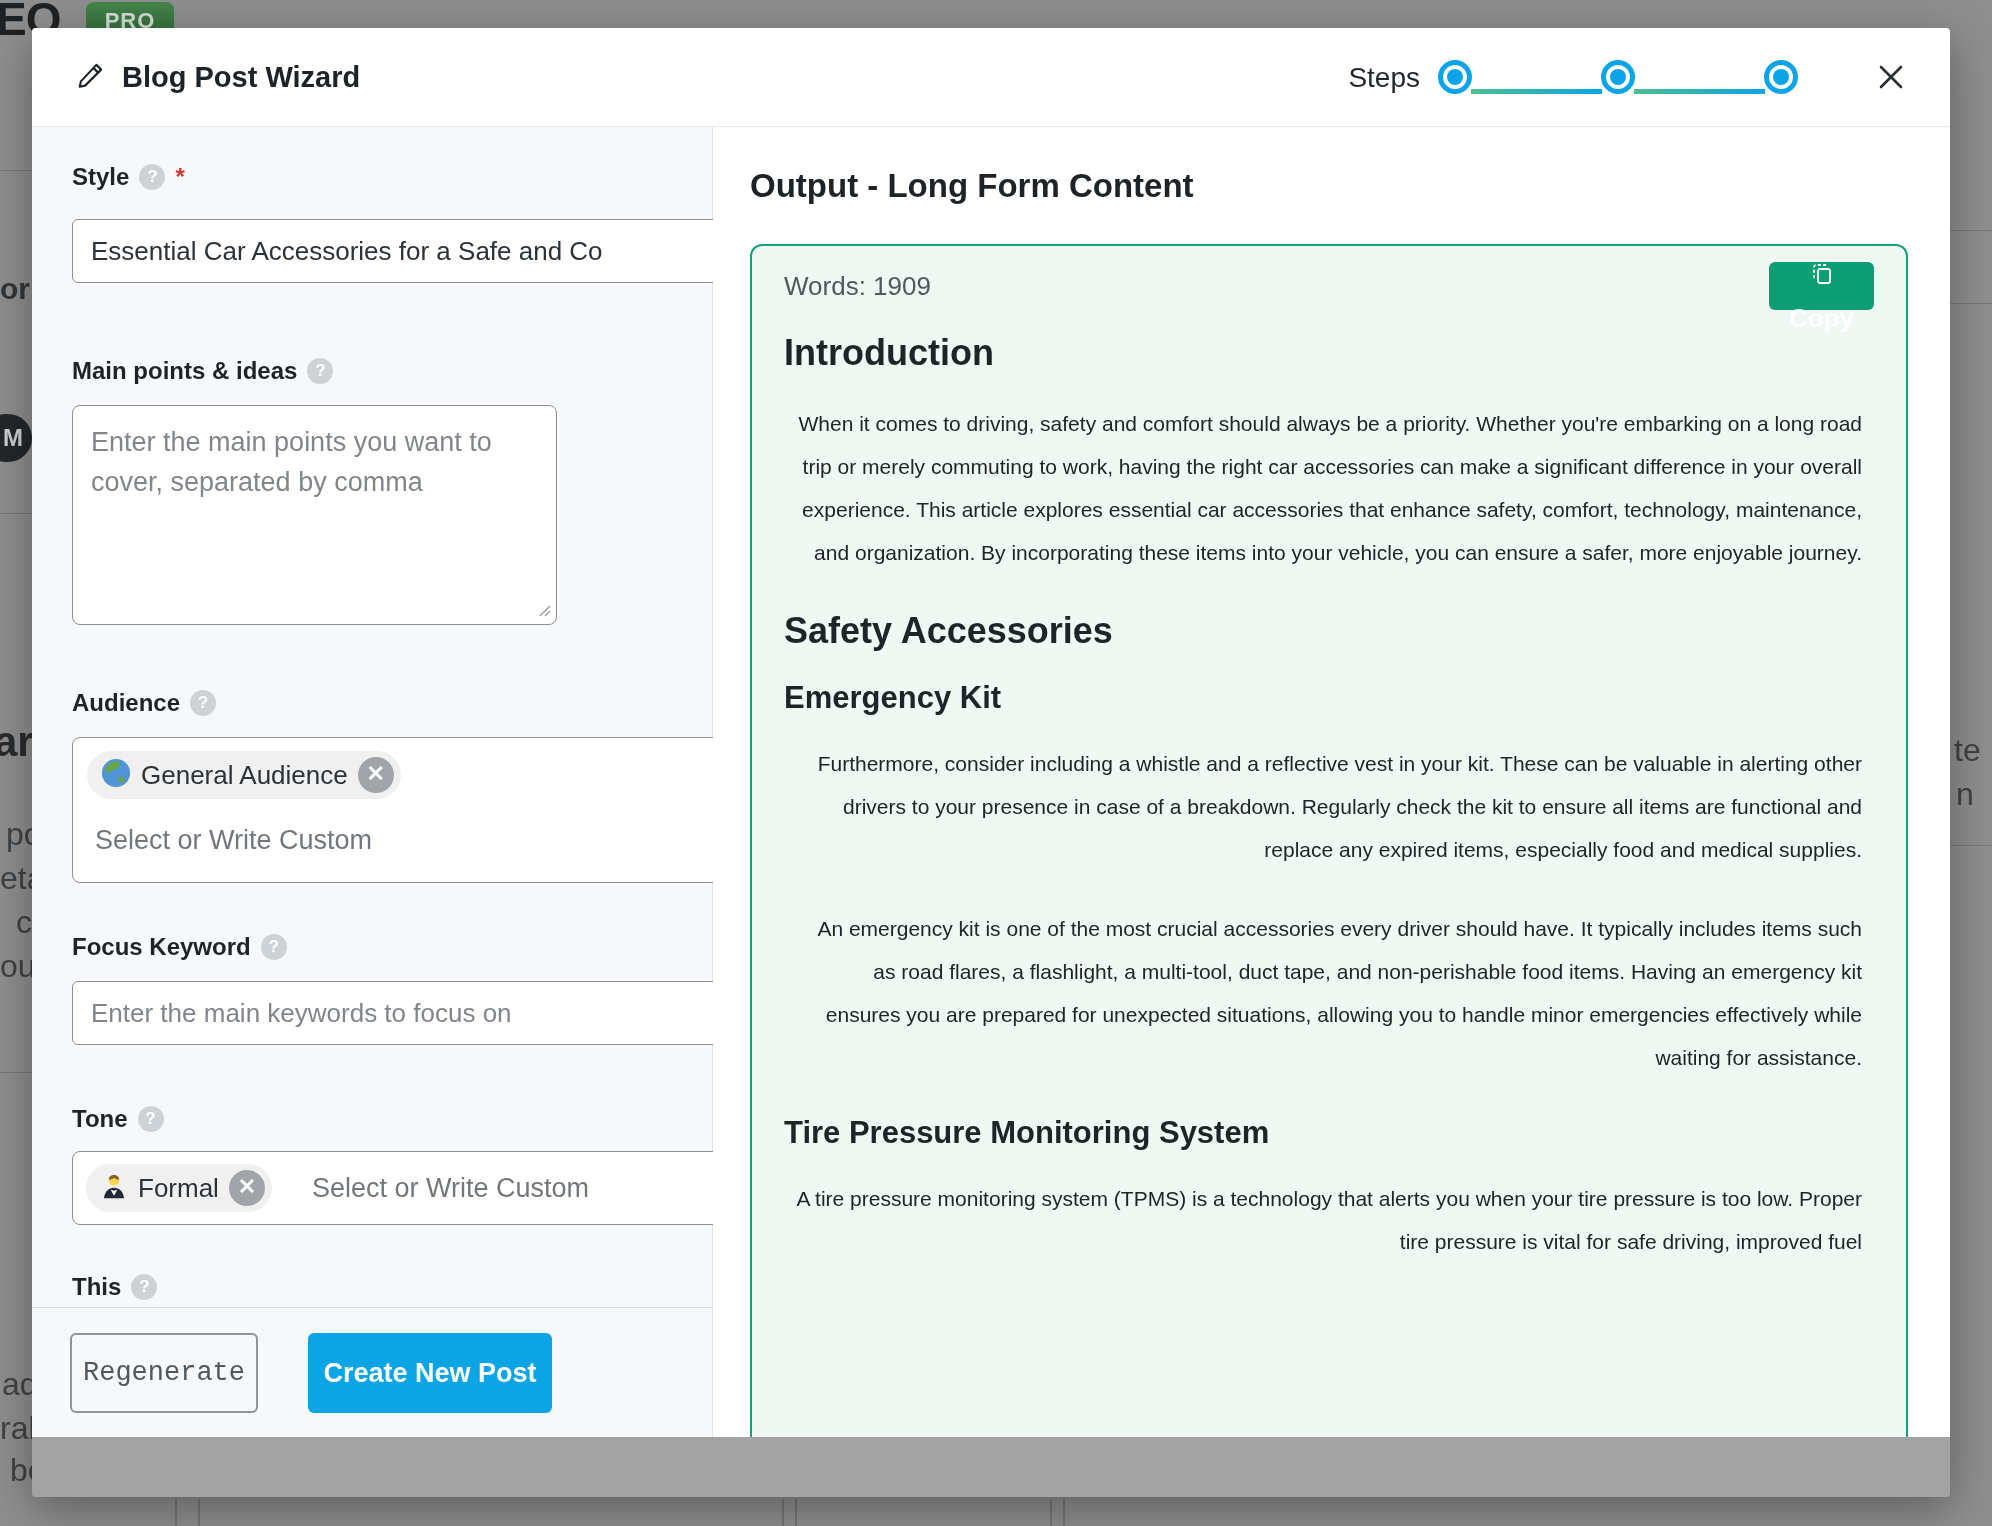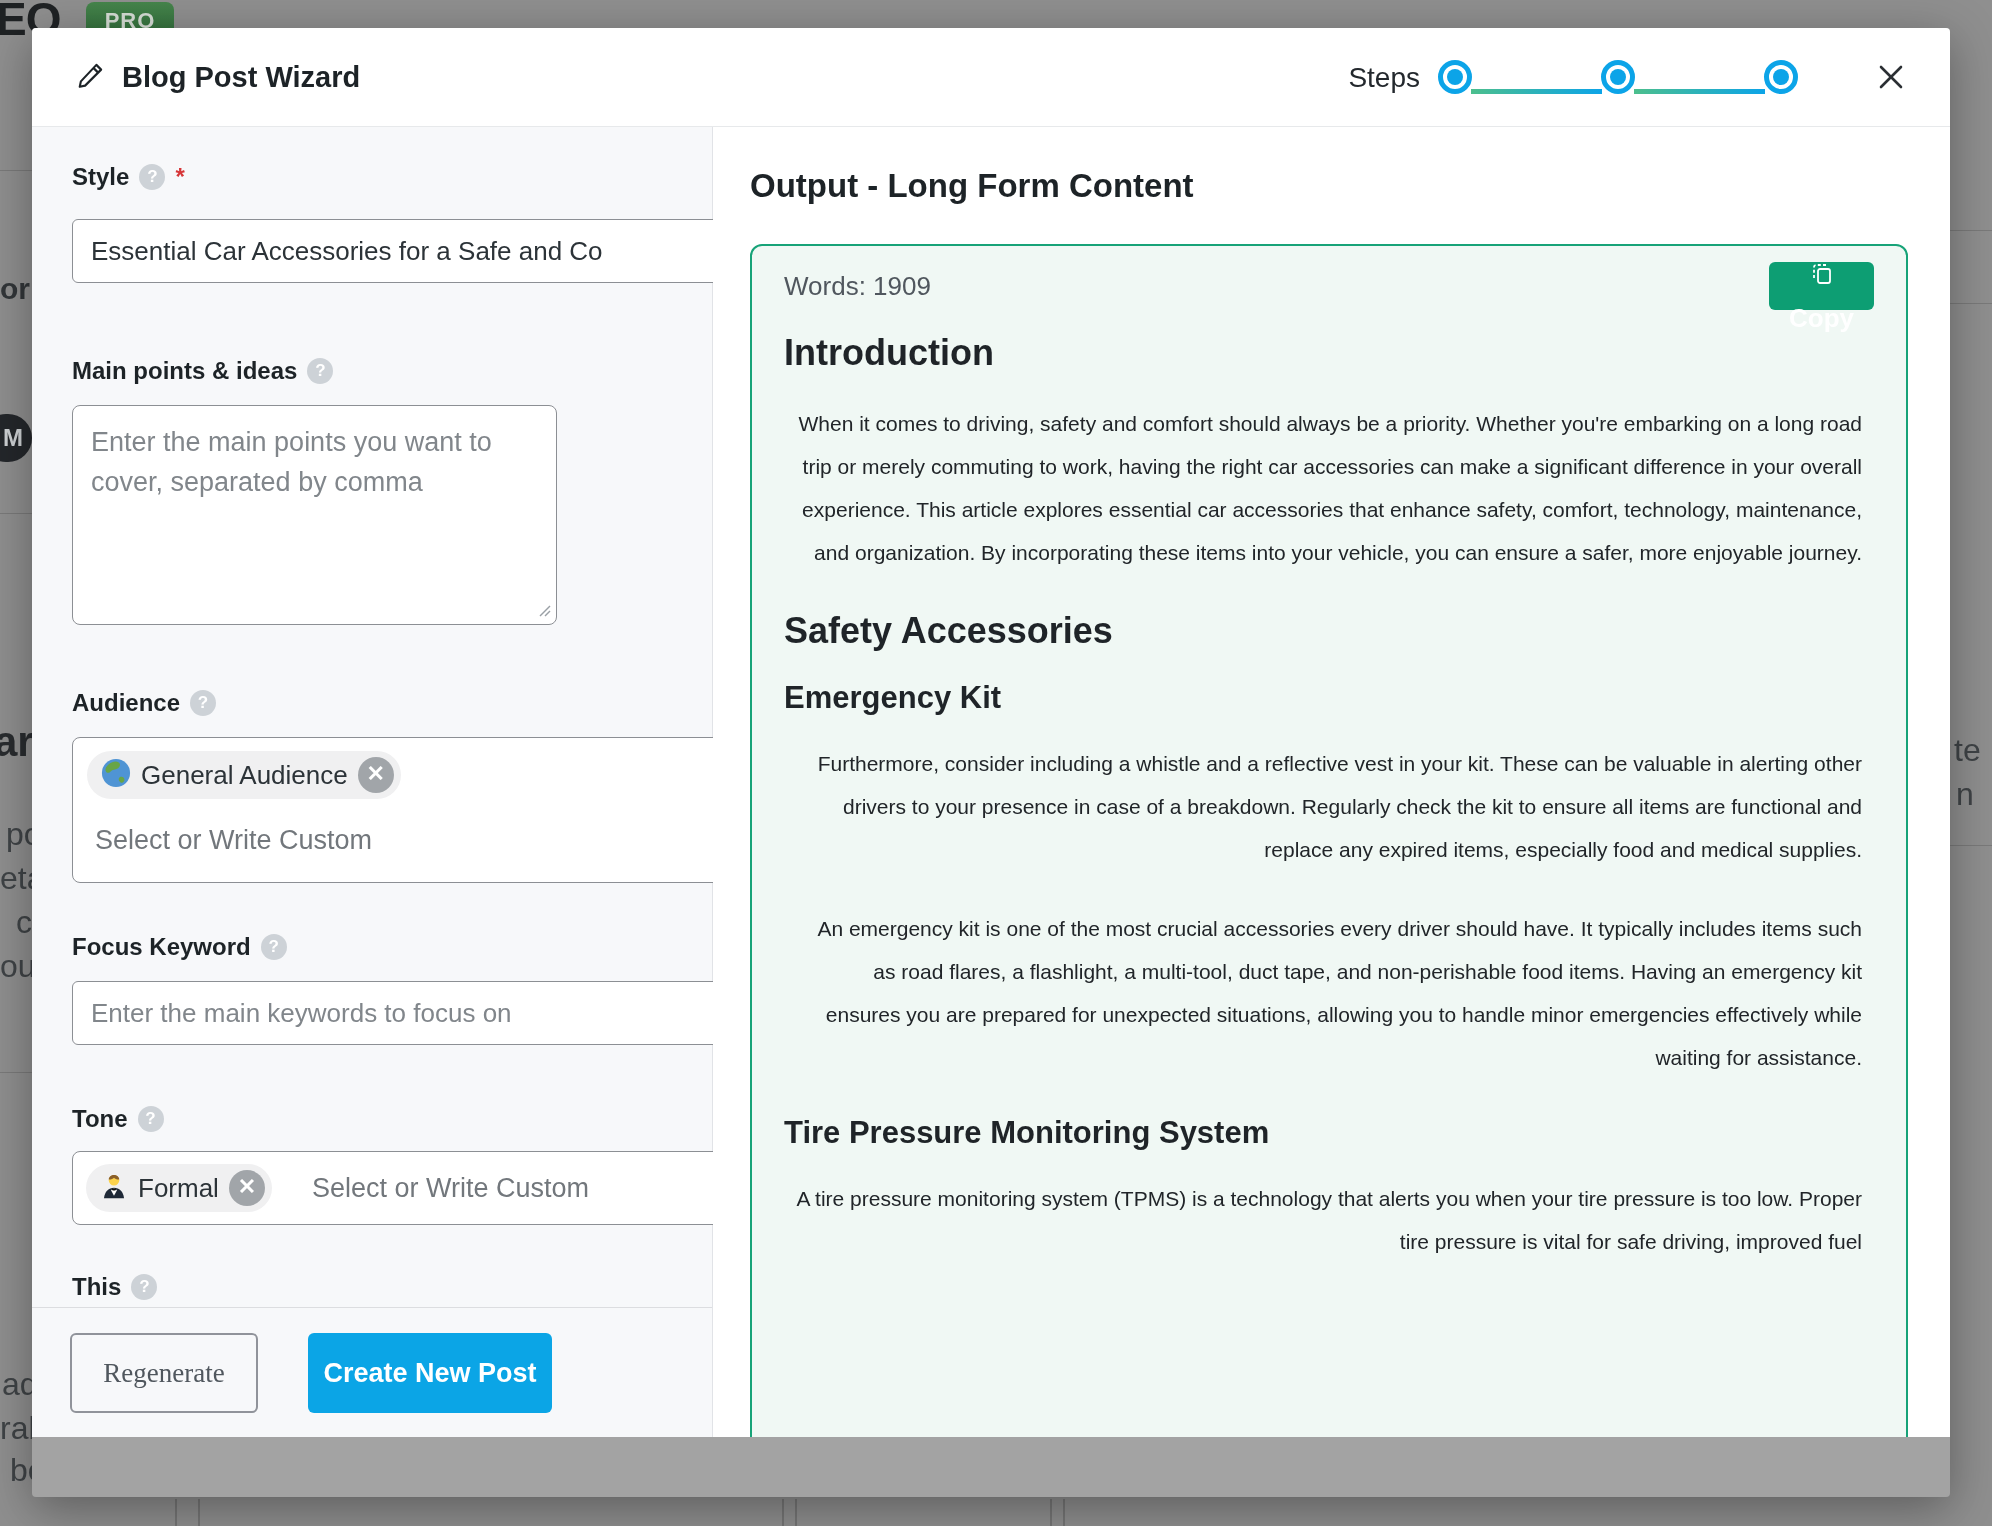--- a/index.html
+++ b/index.html
@@ -76,21 +76,21 @@
     color:#fff; font-size:22px; font-weight:700; display:flex; align-items:center;
     justify-content:center; cursor:pointer; line-height:1; padding-bottom:2px; }
   .sel-ph { font-size:27px; color:#72777c; }
   .aud-ph { margin:26px 0 0 8px; }
   .tone-ph { margin-left:40px; }
   .f-footer { position:absolute; left:0; top:1180px; width:100%;
     border-top:1px solid #dcdde0; }
   .f-btns { display:flex; margin:25px 0 0 38px; }
   .btn-regen { width:188px; height:80px; border:2px solid #90939a; border-radius:6px;
     background:transparent; font-size:27px; color:#50575e; cursor:pointer;
-    font-family:Liberation Serif, serif; }
+    font-family:Liberation Mono, monospace; }
   .btn-create { width:244px; height:80px; margin-left:50px; border:none; border-radius:6px;
     background:#0ba5e6; color:#fff; font-size:27px; font-weight:600; cursor:pointer;
     font-family:"Liberation Sans",sans-serif; }
 
   
   .out-col { position:relative; flex:1; background:#fff; overflow:hidden; }
   .out-heading { position:absolute; left:37px; top:40px; font-size:33px; font-weight:800;
     color:#1d2327; }
   .out-box { position:absolute; left:37px; top:117px; width:1158px; height:1420px;
     border:2px solid #17a378; border-radius:12px; background:#f0f8f4;

